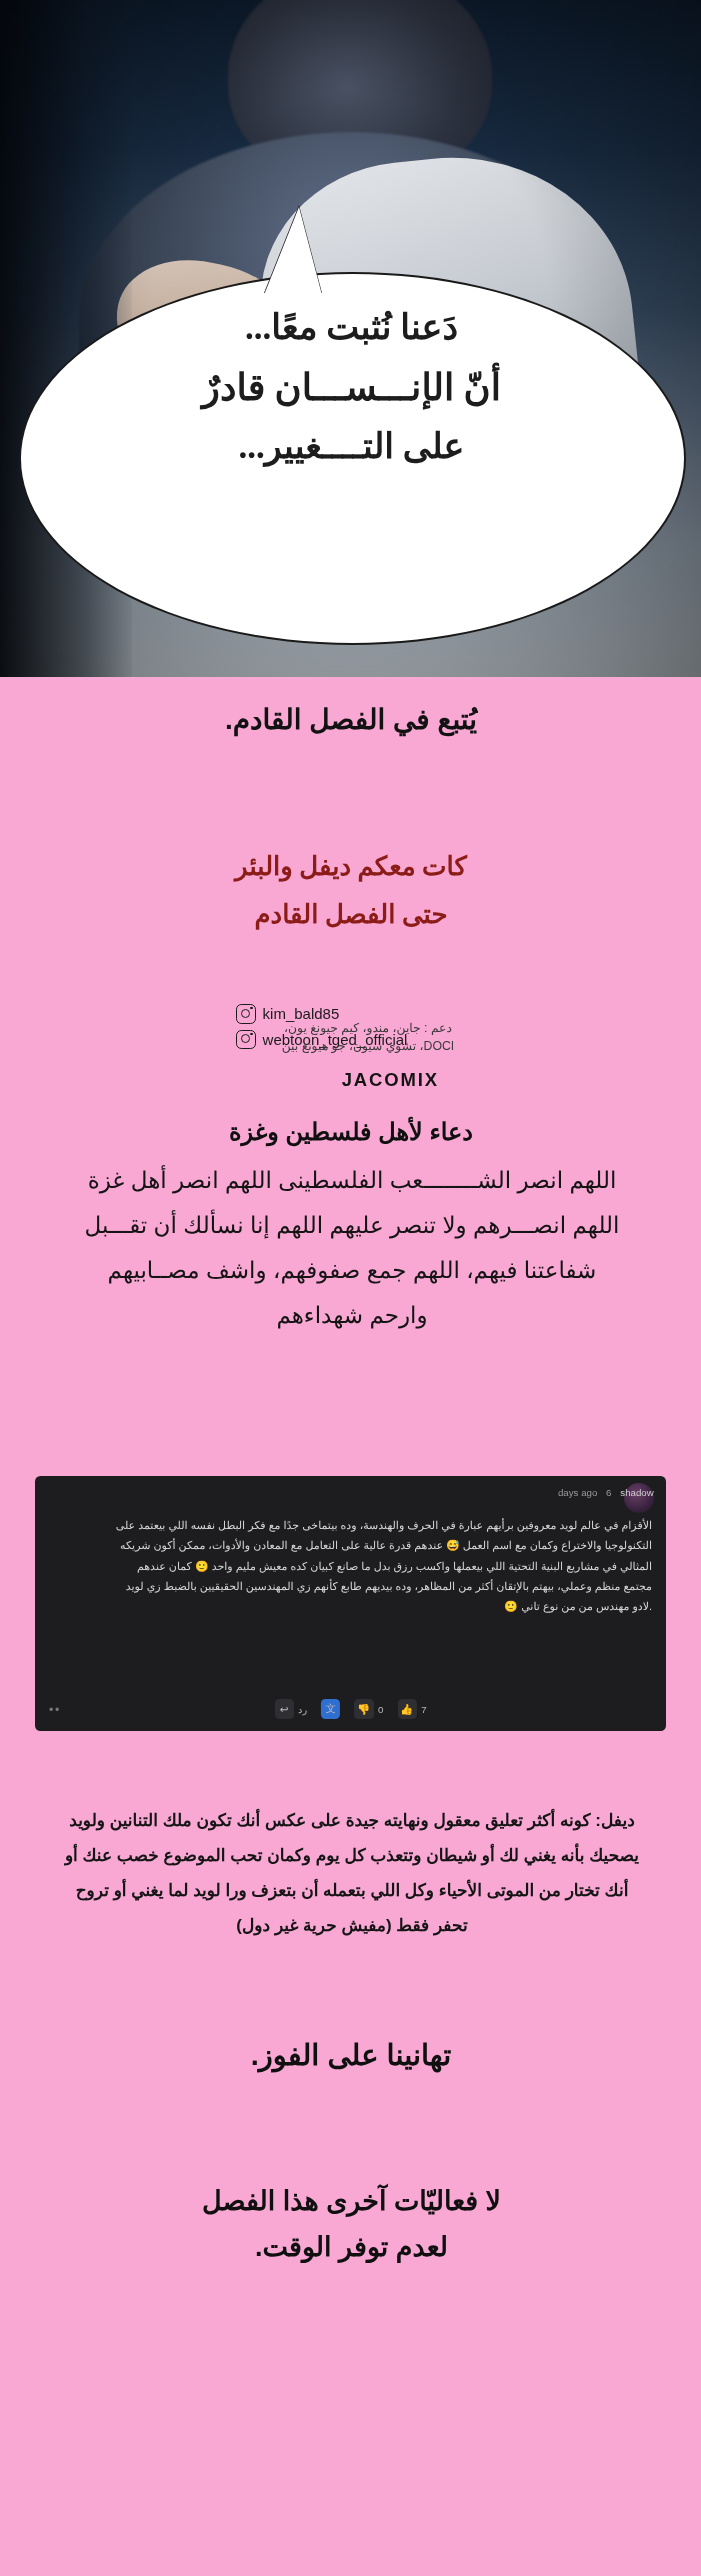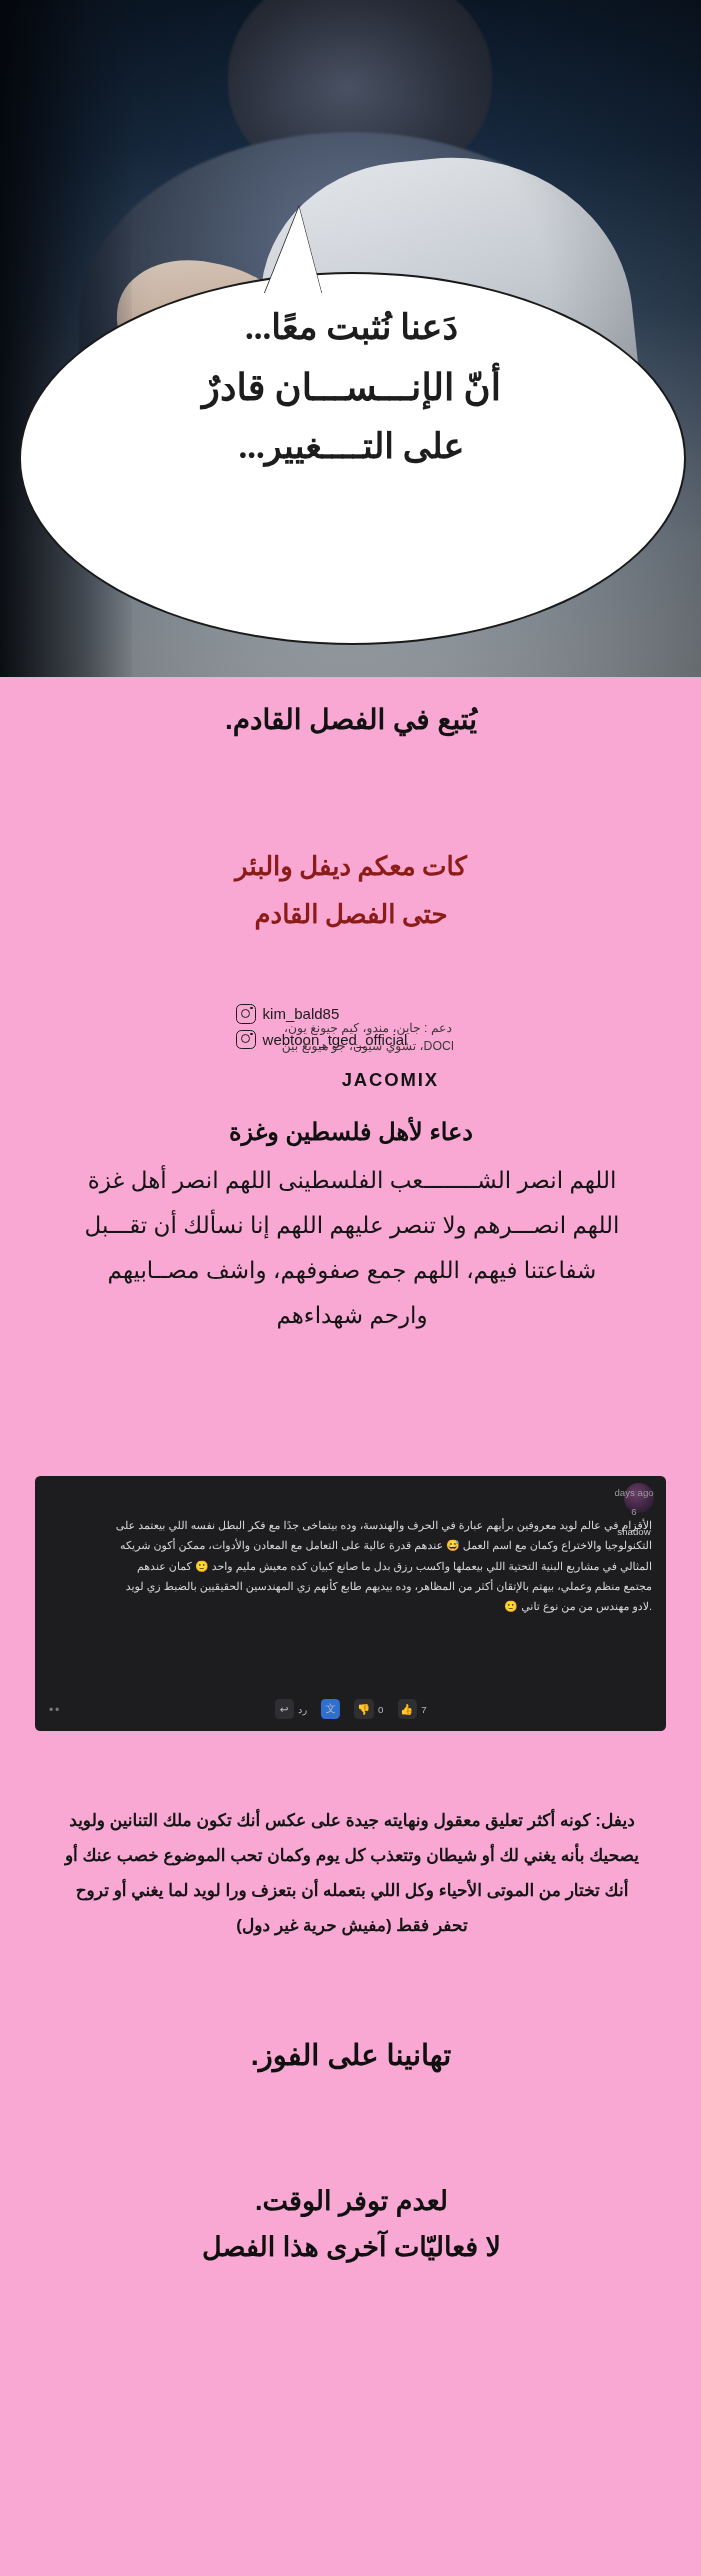--- a/index.html
+++ b/index.html
@@ -250,21 +250,20 @@
     height: 255px;
     background: #1d1d1f;
     border-radius: 5.3px;
     color: #d8d8da;
     overflow: hidden;
   }
   .cc-head {
     position: absolute;
     right: 12.3px; top: 10.5px;
     display: flex;
-    flex-direction: column;
     align-items: center;
     gap: 8.8px;
   }
   .cc-meta {
     font-size: 9.7px;
     color: #9a9a9e;
     direction: ltr;
   }
   .cc-name {
     font-size: 9.7px;
@@ -436,18 +435,18 @@
       </div>
     </div>
     <div class="cc-dots">••</div>
   </div>
 
   <div class="judge">ديفل: كونه أكثر تعليق معقول ونهايته جيدة على عكس أنك تكون ملك التنانين ولويد يصحيك بأنه يغني لك أو شيطان وتتعذب كل يوم وكمان تحب الموضوع خصب عنك أو أنك تختار من الموتى الأحياء وكل اللي بتعمله أن بتعزف ورا لويد لما يغني أو تروح تحفر فقط (مفيش حرية غير دول)</div>
 
   <div class="blk congrats">تهانينا على الفوز.</div>
 
   <div class="no-events">
+    <div>لا فعاليّات آخرى هذا الفصل</div>
     <div>لعدم توفر الوقت.</div>
-    <div>لا فعاليّات آخرى هذا الفصل</div>
   </div>
 
 </div>
 
 
 </body></html>

